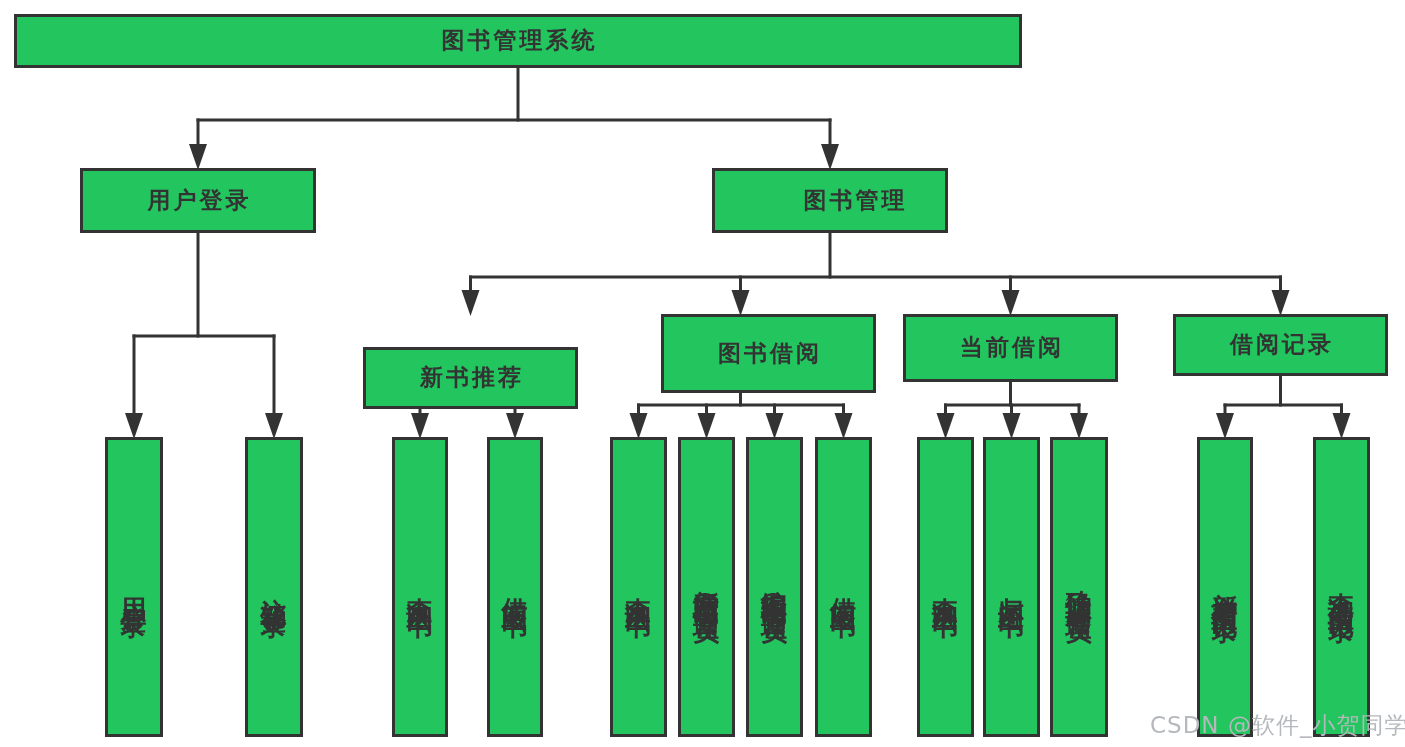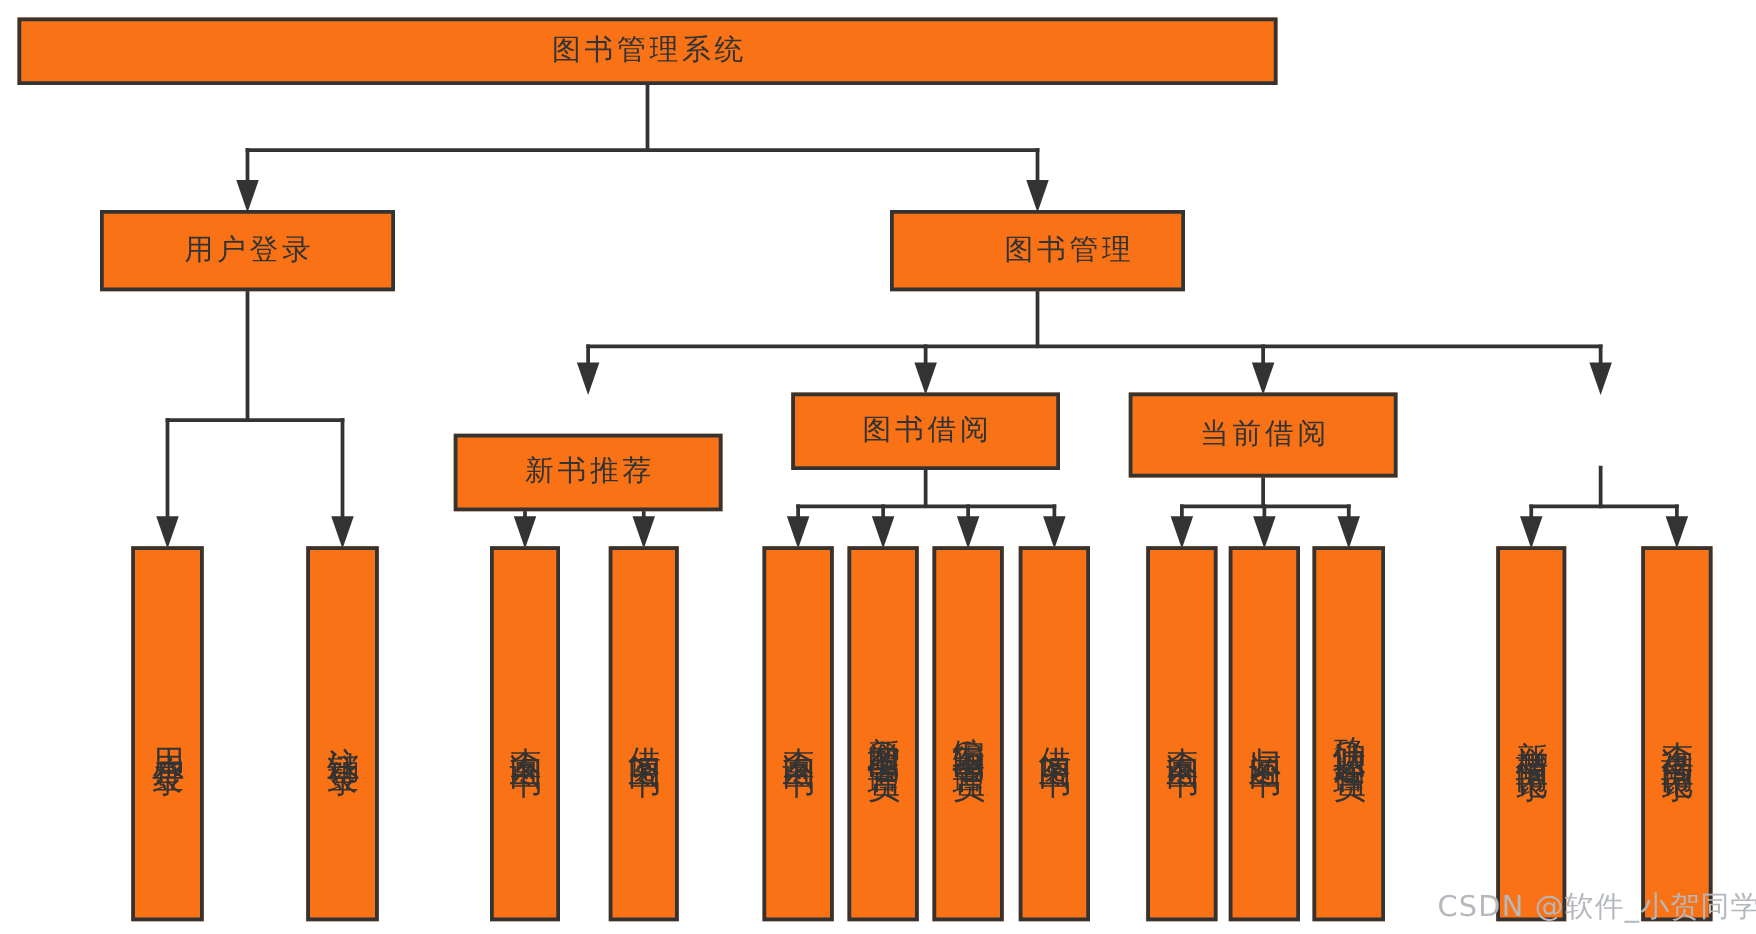--- a/index.html
+++ b/index.html
@@ -2,23 +2,23 @@
 <html><head>
 <meta charset="utf-8">
 <style>
   html,body { margin:0; padding:0; background:#ffffff; }
   #canvas {
     position:relative; width:1405px; height:747px; background:#ffffff;
     font-family:"DejaVu Sans","Liberation Sans",sans-serif; overflow:hidden;
   }
   #connectors { position:absolute; left:0; top:0; width:1405px; height:747px; }
   .node {
-    position:absolute; box-sizing:border-box; background:#f97316;
+    position:absolute; box-sizing:border-box; background:#22c55e;
     border:3px solid #333333; display:flex; align-items:center; justify-content:center;
-    color:#333333; z-index:2;
+    color:#333333; z-index:2;font-weight:bold;
   }
   .node.h .lbl {
     font-size:23px; letter-spacing:3px; text-indent:3px; white-space:nowrap; line-height:1.2;
   }
   .node.v .lbl {
     writing-mode:vertical-rl; text-orientation:mixed;
     font-size:26px; letter-spacing:5px; line-height:1; white-space:nowrap;
   }
   .node.v.long .lbl { letter-spacing:4px; }
   #watermark {
@@ -96,25 +96,28 @@
     </div>
     <div class="node v" style="left: 105px; top: 437px; width: 58px; height: 300px;">
       <span class="lbl">用户登录</span>
     </div>
     <div class="node v" style="left: 245px; top: 437px; width: 58px; height: 300px;">
       <span class="lbl">注销登录</span>
     </div>
     <div class="node h" style="left: 363px; top: 314px; width: 215px; height: 62px; margin-top: 33px;">
       <span class="lbl">新书推荐</span>
     </div>
-    <div class="node h" style="left: 633px; top: 314px; width: 215px; height: 62px;">
+    <div class="node h" style="left: 661px; top: 314px; width: 215px; height: 79px;">
       <span class="lbl">图书借阅</span>
     </div>
     <div class="node h" style="left: 903px; top: 314px; width: 215px; height: 68px;">
       <span class="lbl">当前借阅</span>
+    </div>
+    <div class="node h" style="left: 1173px; top: 314px; width: 215px; height: 62px;">
+      <span class="lbl">借阅记录</span>
     </div>
     <div class="node v" style="left: 392px; top: 437px; width: 56px; height: 300px;">
       <span class="lbl">查询图书</span>
     </div>
     <div class="node v" style="left: 487px; top: 437px; width: 56px; height: 300px;">
       <span class="lbl">借阅图书</span>
     </div>
     <div class="node v" style="left: 610px; top: 437px; width: 57px; height: 300px;">
       <span class="lbl">查询图书</span>
     </div>

